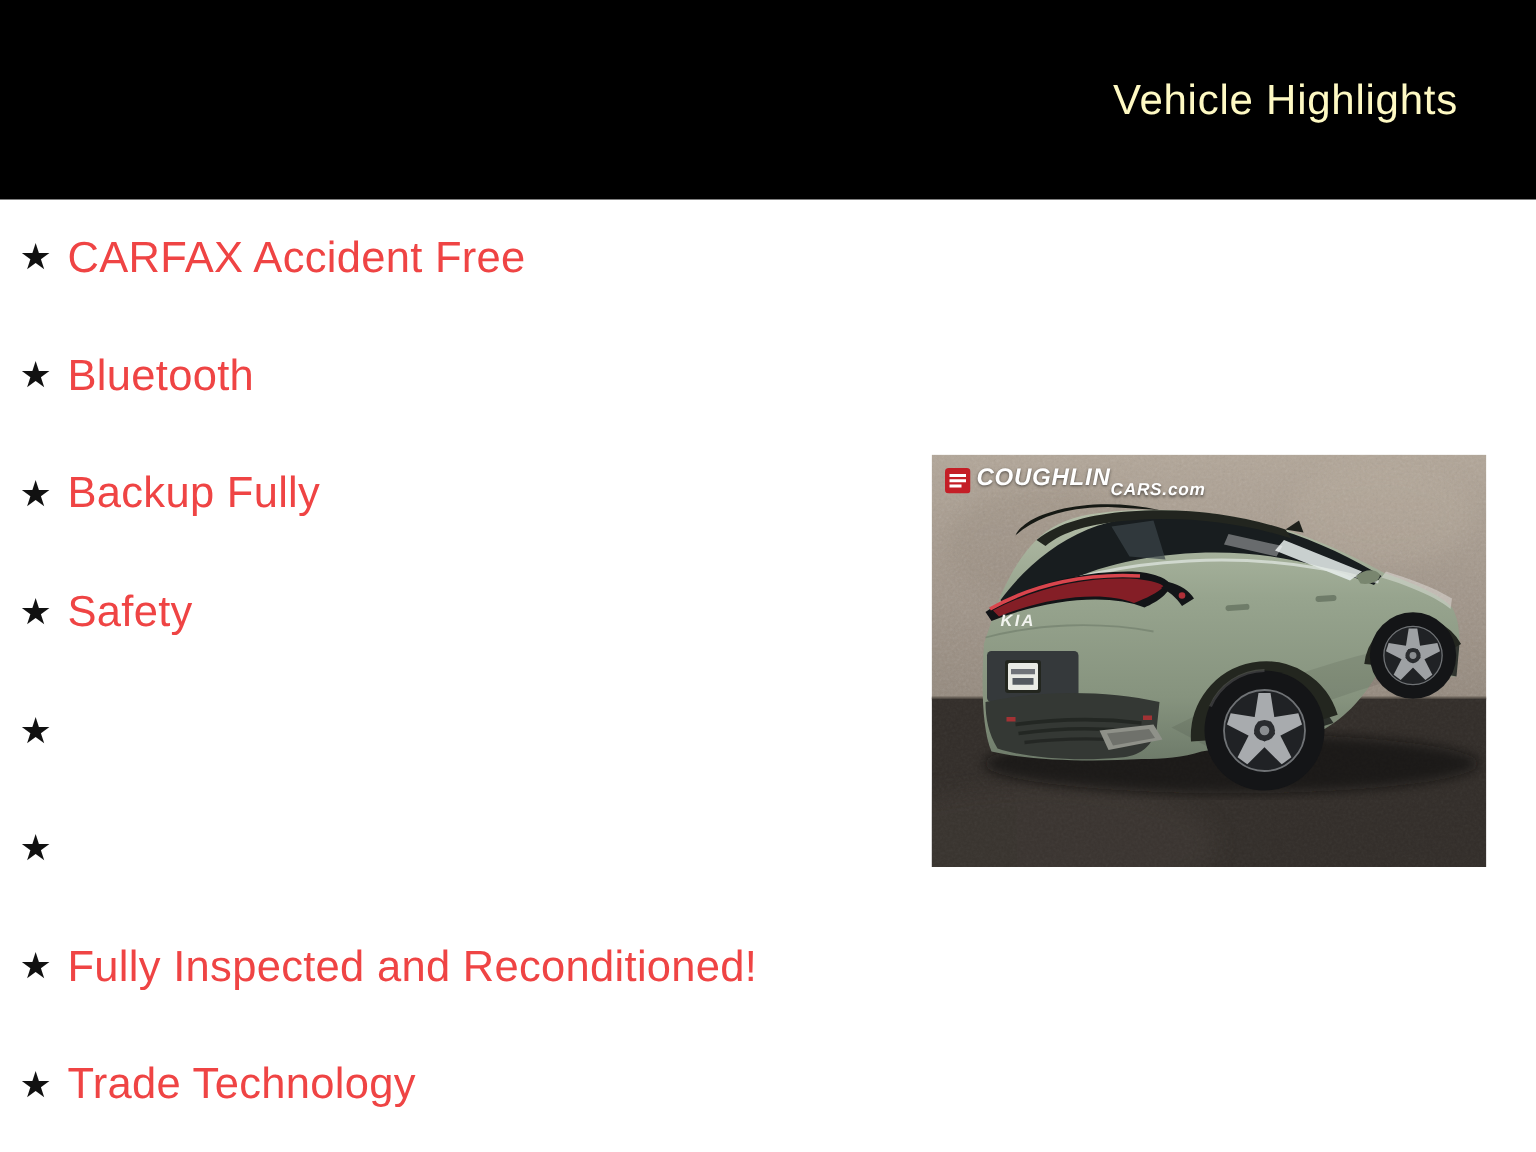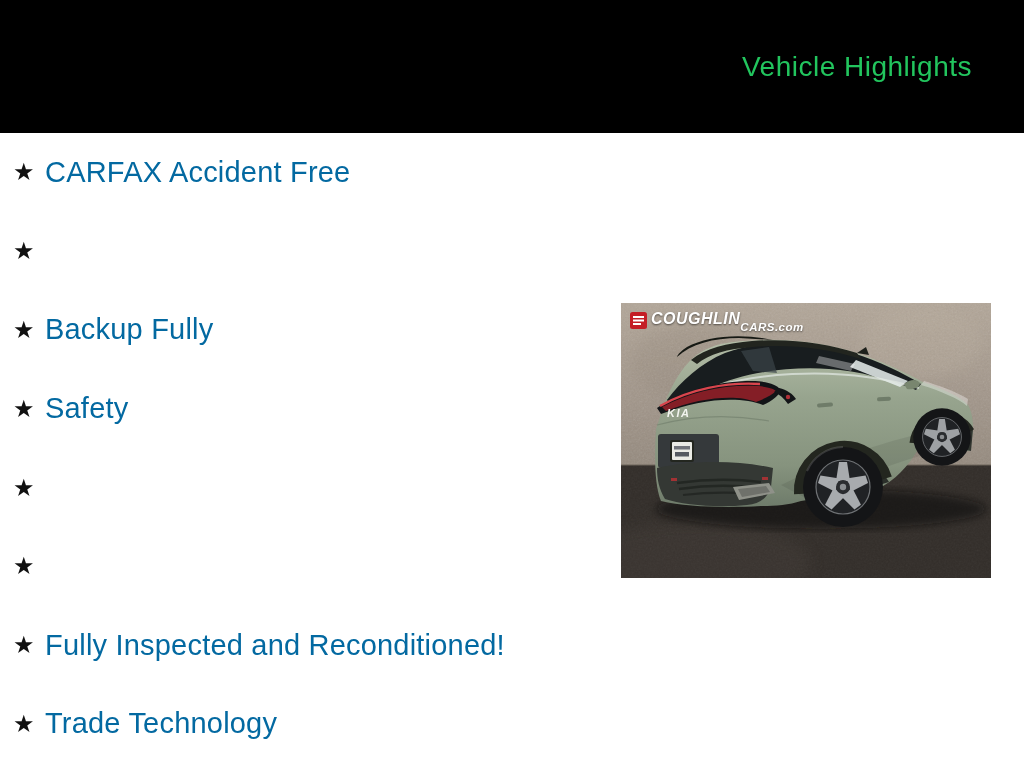--- a/index.html
+++ b/index.html
@@ -9,38 +9,38 @@
   .page { position: absolute; inset: 0; width: 1024px; height: 768px; background: #ffffff; }
 
   
   .topbar {
     position: absolute; top: 0; left: 0; width: 1024px; height: 133px;
     background: #000000;
     display: flex; align-items: center; justify-content: flex-end;
     padding-right: 52px;
   }
   .topbar h1 {
-    color: #22c55e; font-size: 28px; font-weight: 400; letter-spacing: 0.5px;
+    color: #fef9c3; font-size: 28px; font-weight: 400; letter-spacing: 0.5px;
   }
 
   
   .highlights {
     position: absolute; top: 133px; left: 13px; right: 0;
     list-style: none;
   }
   .highlights li {
     height: 78.8px;
     display: flex; align-items: center;
   }
   .star {
     width: 32px; font-size: 24px; color: #111111; line-height: 1;
     display: inline-block; text-align: left;
   }
   .hl-label {
-    font-size: 29px; color: #0369a1; letter-spacing: 0.2px;
+    font-size: 29px; color: #ef4444; letter-spacing: 0.2px;
   }
 
   
   .photo {
     position: absolute; left: 621px; top: 303px; width: 370px; height: 275px;
     overflow: hidden;
   }
   .photo svg.scene { position: absolute; inset: 0; display: block; }
 
   .watermark {
@@ -68,20 +68,21 @@
     <h1>Vehicle Highlights</h1>
   </header>
 
   <ul class="highlights">
     <li>
       <span class="star">★</span>
       <span class="hl-label">CARFAX Accident Free</span>
     </li>
     <li>
       <span class="star">★</span>
+      <span class="hl-label">Bluetooth</span>
     </li>
     <li>
       <span class="star">★</span>
       <span class="hl-label">Backup Fully</span>
     </li>
     <li>
       <span class="star">★</span>
       <span class="hl-label">Safety</span>
     </li>
     <li>

